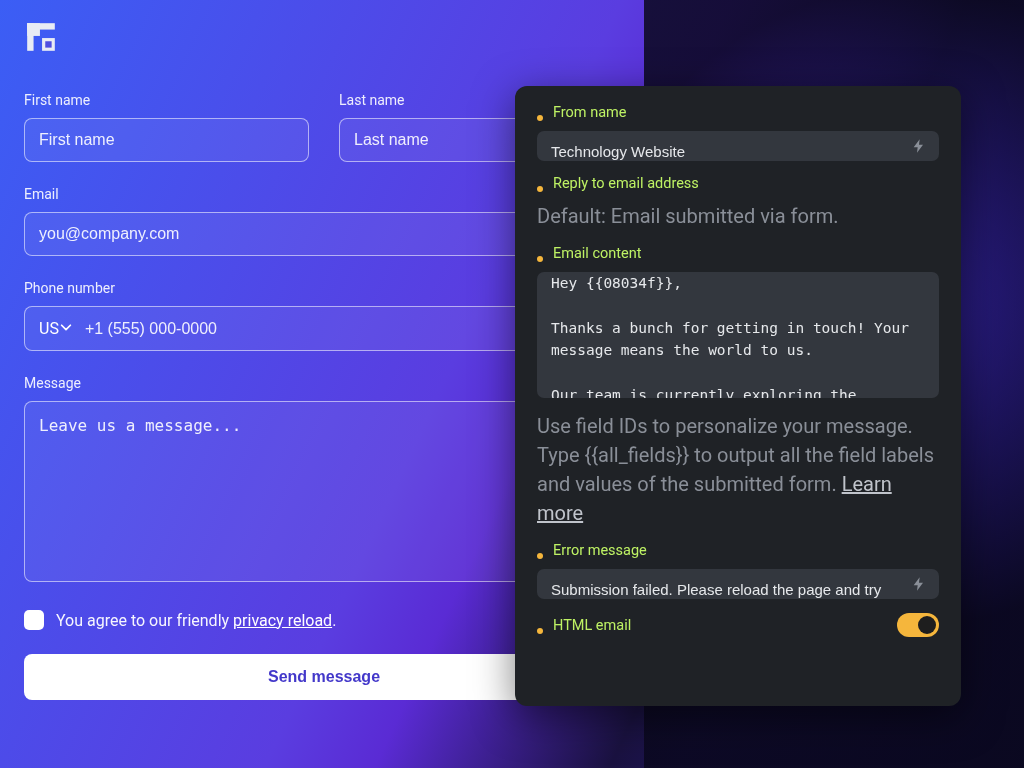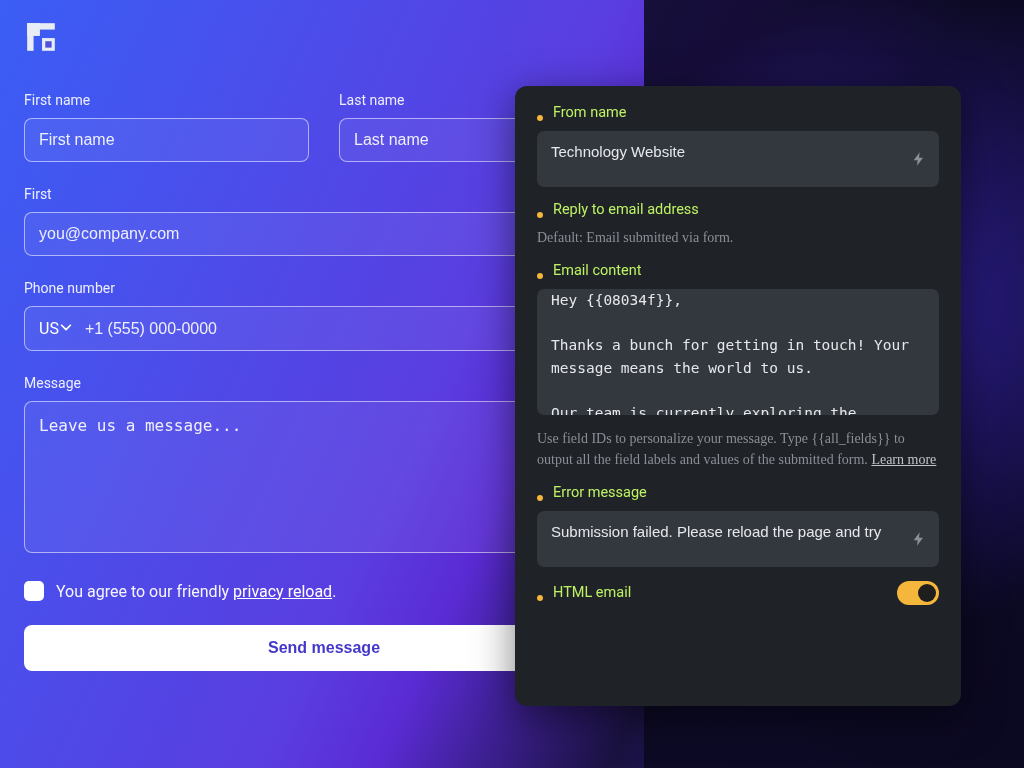--- a/index.html
+++ b/index.html
@@ -77,21 +77,21 @@
     background: transparent;
     border: none;
     outline: none;
     color: #be185d;
     font-size: 16px;
     padding: 12px 14px 12px 4px;
   }
   .phone::placeholder { color: rgba(255,255,255,0.9); }
 
   .textarea {
-    height: 152px;
+    height: 181px;
     resize: none;
     line-height: 1.5;
   }
 
   .agree {
     display: flex;
     align-items: center;
     gap: 12px;
     margin: 6px 0 24px 0;
     font-size: 16px;
@@ -149,36 +149,35 @@
   .pinputwrap {
     position: relative;
   }
   .pinput, .ptextarea {
     width: 100%;
     background: #33373e;
     border: none;
     border-radius: 7px;
     color: #e6e8eb;
     font-size: 15px;
-    padding: 12px 40px 27px 14px;
+    padding: 12px 40px 1px 14px;
     outline: none;
   }
   .bolt {
     position: absolute;
     right: 12px; top: 50%; transform: translateY(-50%);
     color: #8a8f98;
   }
   .bolt svg { width: 16px; height: 16px; display: block; }
 
   .pnote {
     color: #8a8f98;
-    font-size: 14px;
+    font-size: 20px;
     margin: 10px 0 4px 0;
     line-height: 1.45;
-    font-family: Liberation Serif, serif;
   }
   .pnote a { color: #c0c4cb; text-decoration: underline; }
 
   .ptextarea {
     font-family: ui-monospace, "SFMono-Regular", Menlo, Consolas, monospace;
     font-size: 14.5px;
     line-height: 1.55;
     height: 126px;
     resize: none;
     padding: 0 28px 14px 14px;
@@ -230,21 +229,21 @@
       <label class="fl">First name</label>
       <input class="input" placeholder="First name" style="">
     </div>
     <div class="field">
       <label class="fl">Last name</label>
       <input class="input" placeholder="Last name" style="">
     </div>
   </div>
 
   <div class="field full">
-    <label class="fl">First</label>
+    <label class="fl">Email</label>
     <input class="input" placeholder="you@company.com" style="">
   </div>
 
   <div class="field full">
     <label class="fl">Phone number</label>
     <div class="phonewrap">
       <div class="cc">
         <span>US</span>
         <span>
           <svg viewBox="0 0 16 16">

